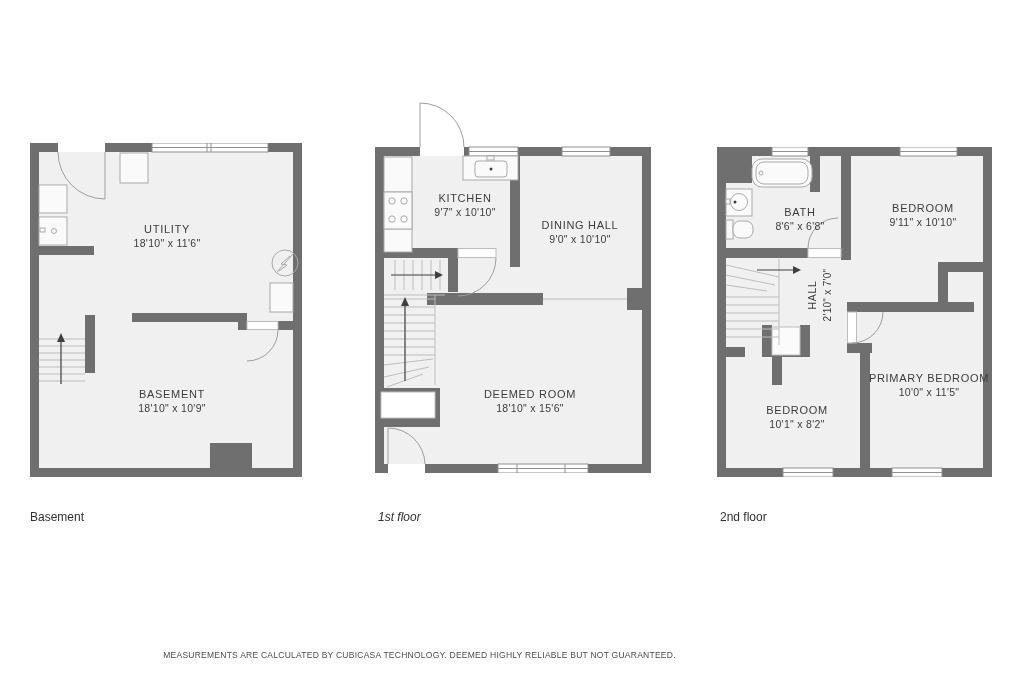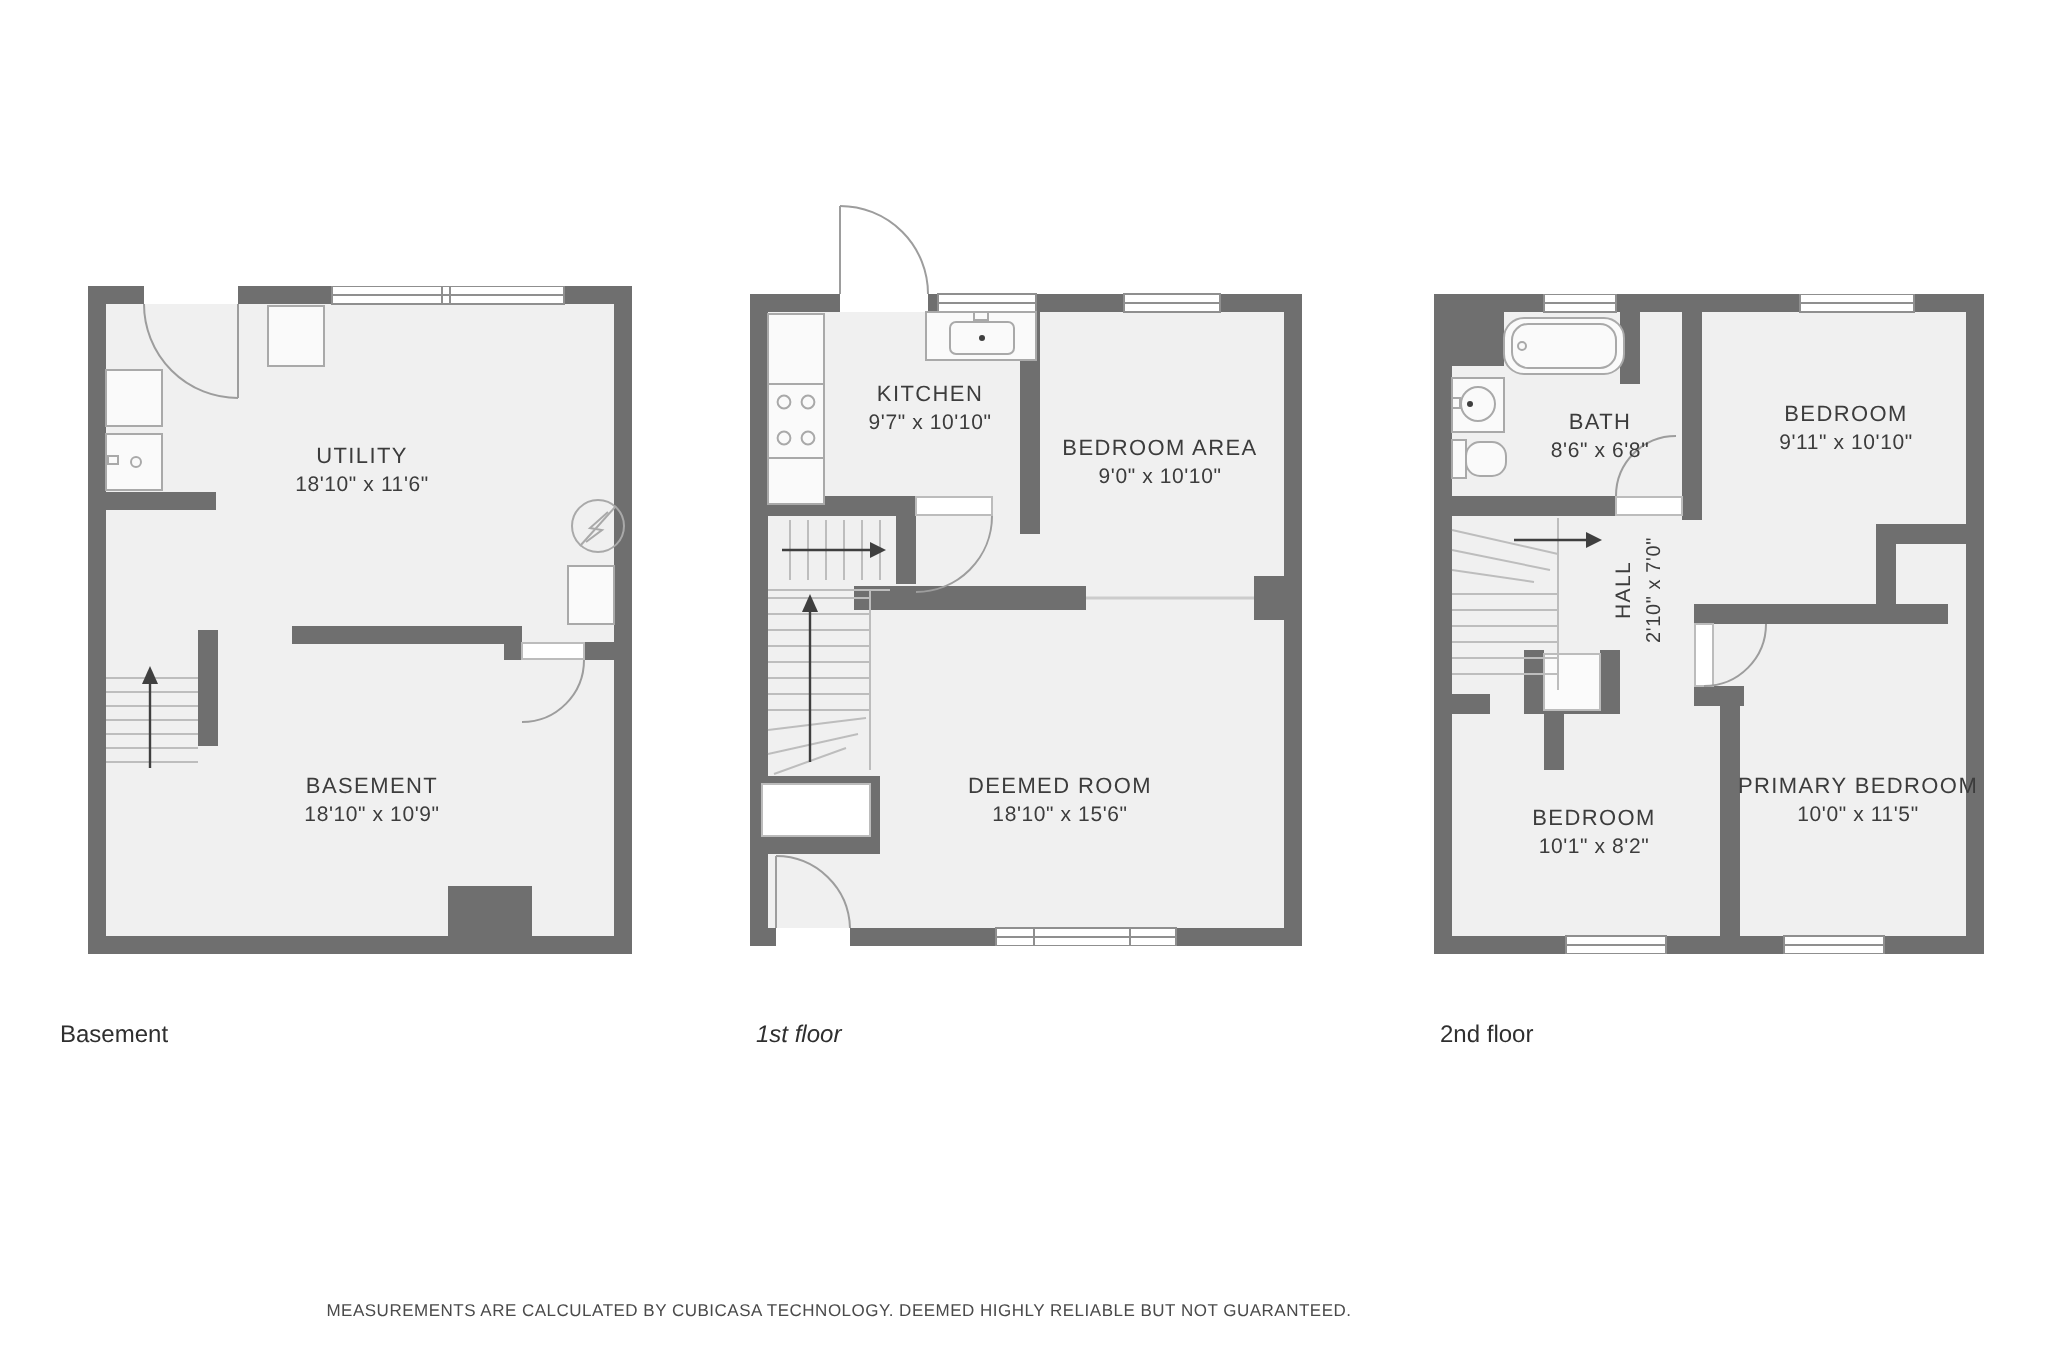--- a/index.html
+++ b/index.html
@@ -28,21 +28,21 @@
   .room-dims{font-size:10.5px;letter-spacing:.3px;margin-top:1px;}
   .floor-label{position:absolute;font-size:12px;color:#2f2f2f;}
   .disclaimer{position:absolute;left:0;top:650px;width:839px;text-align:center;
               font-size:8.5px;color:#4a4a4a;letter-spacing:.25px;}
 </style>
 </head>
 <body>
 
 <div class="canvas">
 
-  <div class="plan" style="left:44px;top:143px;width:272px;height:290px;">
+  <div class="plan" style="left:30px;top:143px;width:272px;height:290px;">
     <svg viewBox="0 0 272 334" width="272" height="334">
       <rect class="floorfill" x="0" y="0" width="272" height="334"></rect>
       <g>
         <rect class="wall" x="0" y="0" width="9" height="334"></rect>
         <rect class="wall" x="263" y="0" width="9" height="334"></rect>
         <rect class="wall" x="0" y="325" width="272" height="9"></rect>
         <rect class="wall" x="0" y="0" width="28" height="9"></rect>
         <rect class="wall" x="75" y="0" width="47" height="9"></rect>
         <rect class="wall" x="238" y="0" width="34" height="9"></rect>
         <rect class="wall" x="0" y="103" width="64" height="9"></rect>
@@ -180,21 +180,21 @@
         <line class="arrow" x1="30" y1="234" x2="30" y2="158"></line>
         <polygon class="arrowhead" points="30,150 26,159 34,159"></polygon>
       </g>
       <line class="thresh" x1="168" y1="152" x2="252" y2="152"></line>
     </svg>
     <div class="room-label" style="left:90px;top:110px;">
       <div class="room-name">KITCHEN</div>
       <div class="room-dims">9'7" x 10'10"</div>
     </div>
     <div class="room-label" style="left:205px;top:137px;">
-      <div class="room-name">BEDROOM AREA</div>
+      <div class="room-name">DINING HALL</div>
       <div class="room-dims">9'0" x 10'10"</div>
     </div>
     <div class="room-label" style="left:155px;top:306px;">
       <div class="room-name">DEEMED ROOM</div>
       <div class="room-dims">18'10" x 15'6"</div>
     </div>
   </div>
 
   <div class="plan" style="left:717px;top:147px;width:275px;height:330px;">
     <svg viewBox="0 0 275 330" width="275" height="330">
@@ -278,21 +278,21 @@
       <div class="room-dims">9'11" x 10'10"</div>
     </div>
     <div class="room-label rot" style="left:103px;top:148px;">
       <div class="room-name" style="font-size:10.5px;">HALL</div>
       <div class="room-dims" style="font-size:10px;">2'10" x 7'0"</div>
     </div>
     <div class="room-label" style="left:80px;top:270px;">
       <div class="room-name">BEDROOM</div>
       <div class="room-dims">10'1" x 8'2"</div>
     </div>
-    <div class="room-label" style="left:212px;top:254px;text-align:center;">
+    <div class="room-label" style="left:212px;top:238px;text-align:center;">
       <div class="room-name">PRIMARY BEDROOM</div>
       <div class="room-dims">10'0" x 11'5"</div>
     </div>
   </div>
 
   <div class="floor-label" style="left:30px;top:510px;">Basement</div>
   <div class="floor-label" style="left:378px;top:510px;font-style:italic;">1st floor</div>
   <div class="floor-label" style="left:720px;top:510px;">2nd floor</div>
 
   <div class="disclaimer">MEASUREMENTS ARE CALCULATED BY CUBICASA TECHNOLOGY. DEEMED HIGHLY RELIABLE BUT NOT GUARANTEED.</div>

